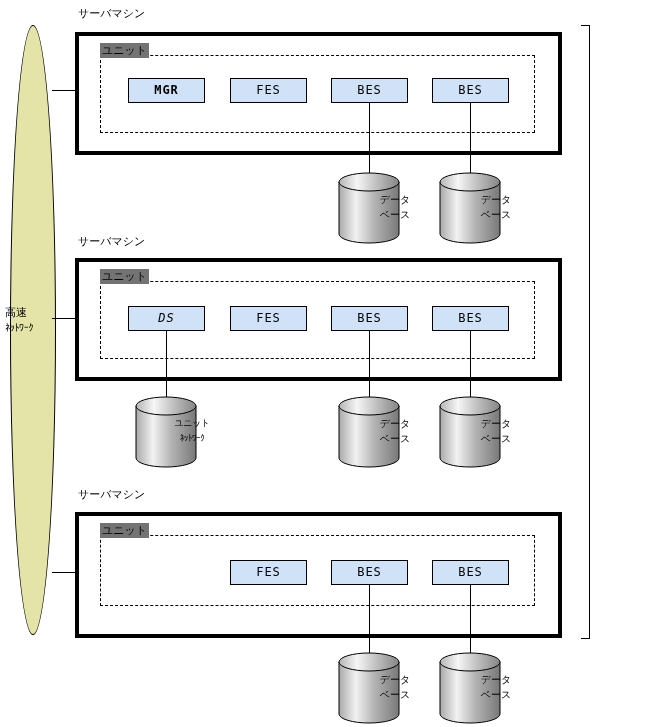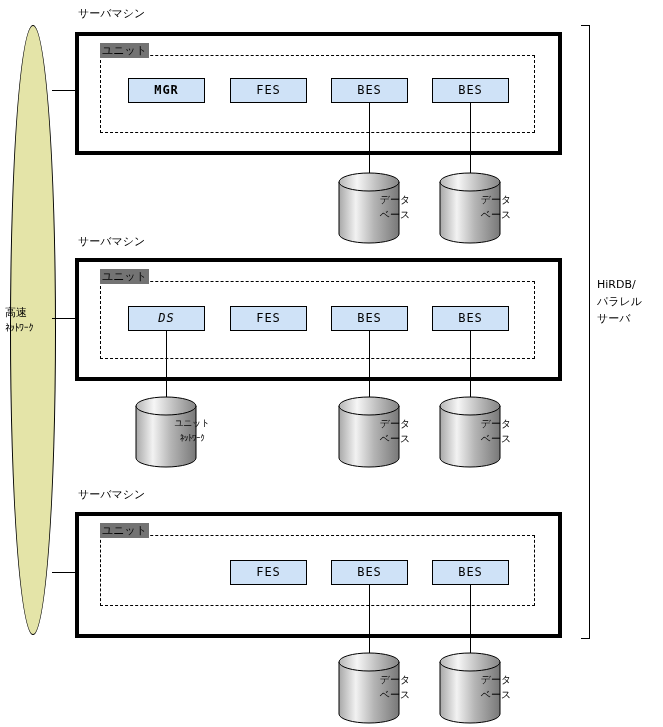--- a/index.html
+++ b/index.html
@@ -266,19 +266,14 @@
     </svg>
     <div class="cyl-label">
       <div>データ</div>
       <div>ベース</div>
     </div>
   </div>
 
   <div class="abs bracket-v" style="left:589px; top:25px; height:614px;"></div>
   <div class="abs bracket-h" style="left:581px; top:25px;"></div>
   <div class="abs bracket-h" style="left:581px; top:638px;"></div>
-  <div class="abs bracket-label">
-    <div>HiRDB/</div>
-    <div>パラレル</div>
-    <div>サーバ</div>
-  </div>
 
 </div>
 
 </body></html>

